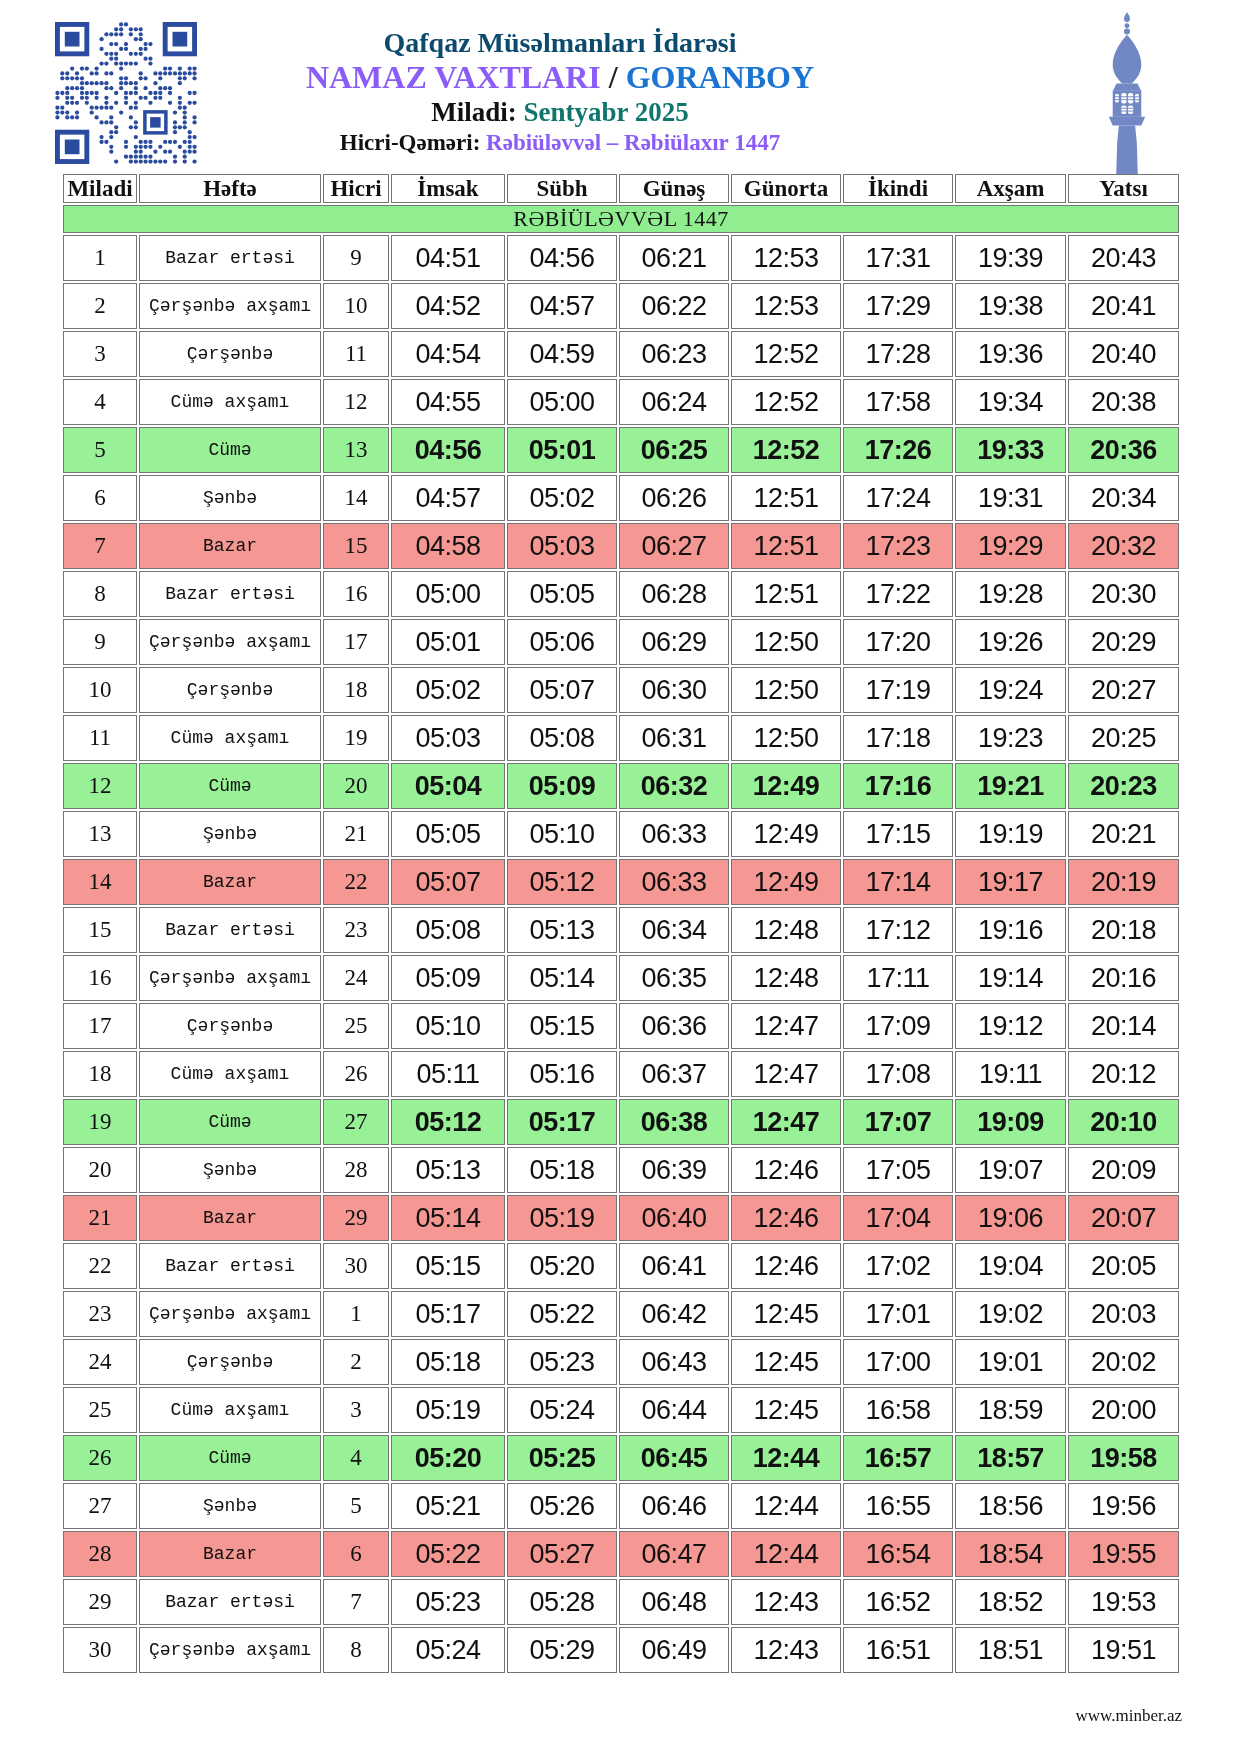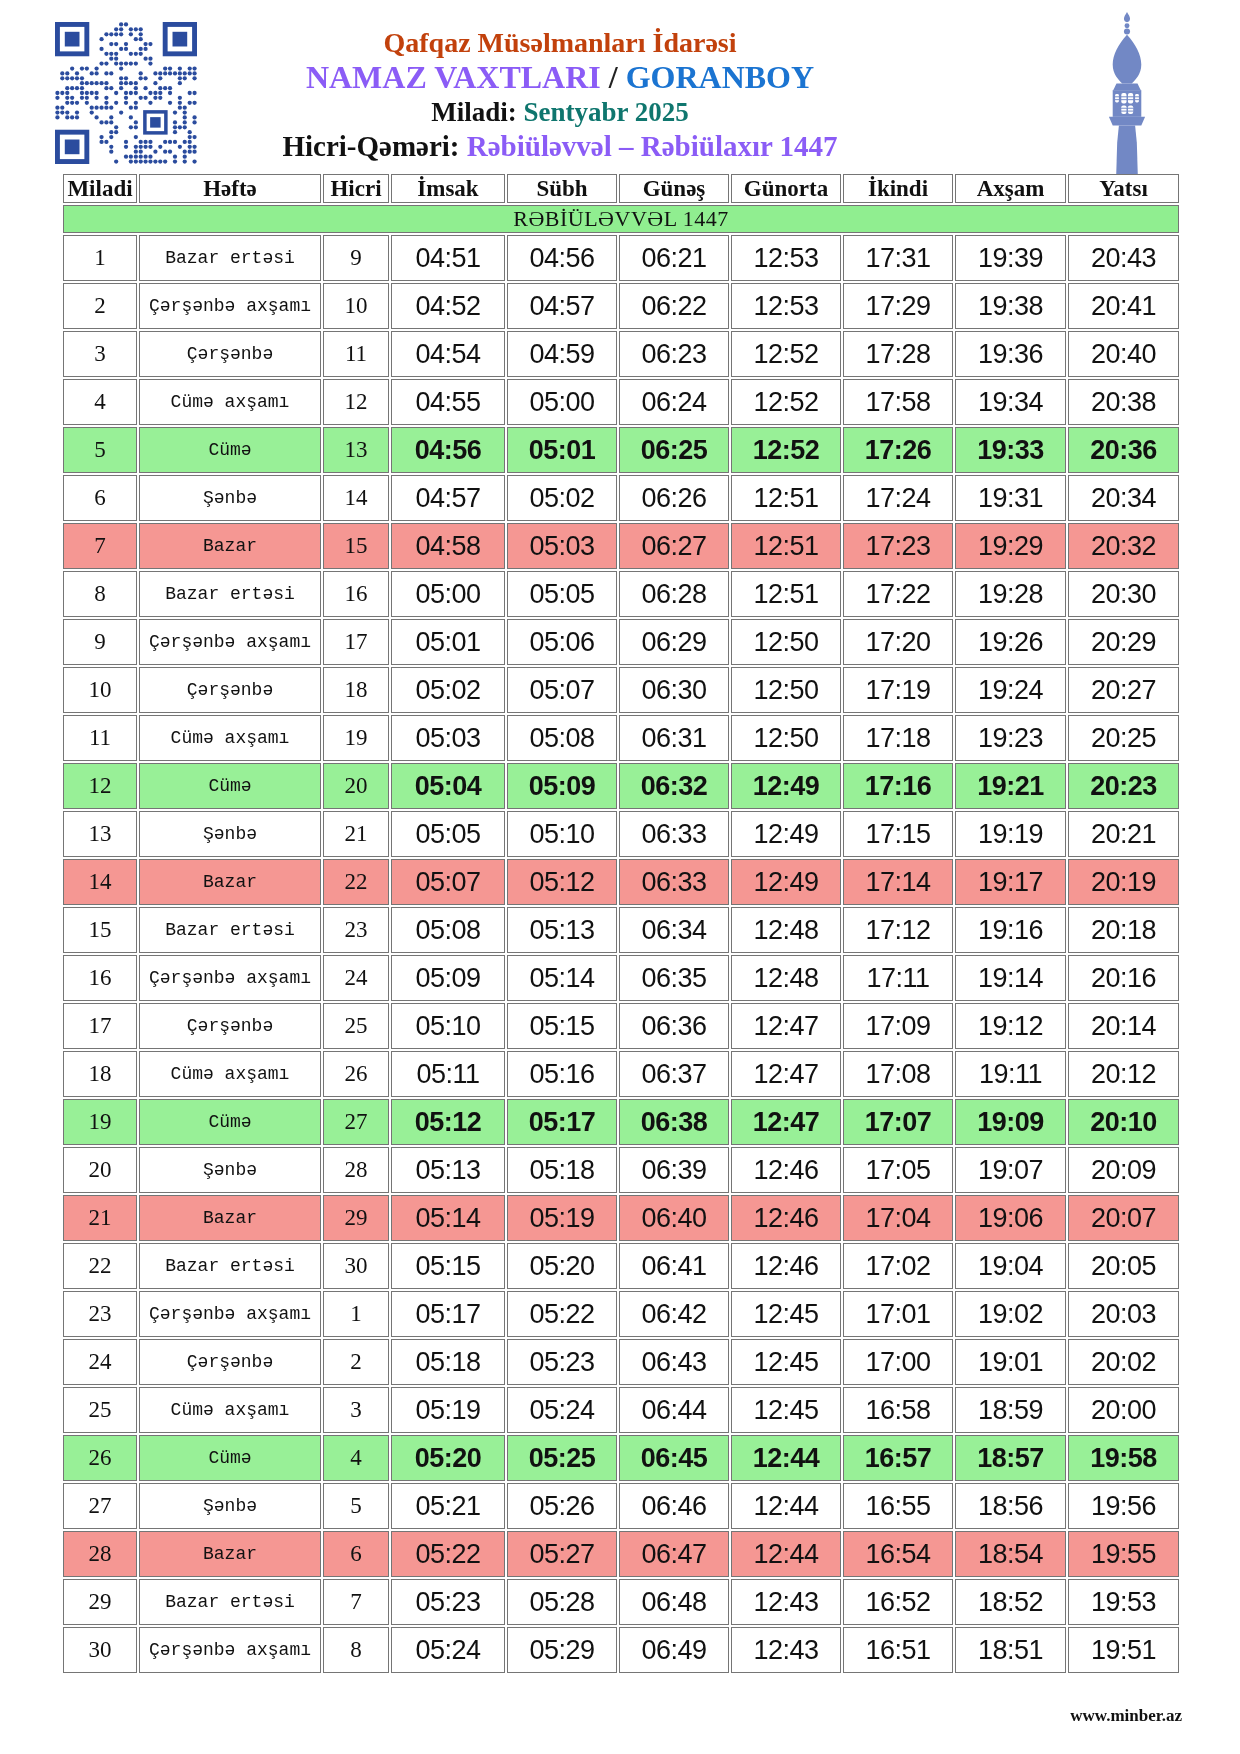--- a/index.html
+++ b/index.html
@@ -7,28 +7,28 @@
     width:1240px;height:1754px;background:#ffffff;position:relative;
     font-family:"Liberation Serif", serif;overflow:hidden;
   }
   
   .page-header{position:relative;height:172px;width:100%;}
   .qr-wrap{position:absolute;left:55px;top:22px;width:142px;height:142px;}
   .qr-wrap svg{fill:#2B4C9E;}
   .minaret-wrap{position:absolute;left:1094px;top:12px;width:66px;height:162px;}
   .title-block{position:absolute;left:120px;right:240px;top:26px;text-align:center;}
   .title-line{font-weight:bold;line-height:1.18;white-space:nowrap;}
-  .org-line{font-size:28px;color:#c2410c;}
+  .org-line{font-size:28px;color:#0c4a6e;}
   .main-line{font-size:32px;}
   .t-green{color:#8b5cf6;}
   .t-sep{color:#222222;}
   .t-blue{color:#1B74D1;}
   .miladi-line{font-size:27px;color:#111111;}
   .t-brown{color:#0f766e;}
-  .hicri-line{font-size:29px;color:#111111;}
+  .hicri-line{font-size:23px;color:#111111;}
   
   table.prayer{
     border-collapse:separate;border-spacing:2px;
     margin-left:61px;width:1118px;table-layout:fixed;
     background:#ffffff;
   }
   table.prayer th, table.prayer td{
     border:1px solid #757575;text-align:center;vertical-align:middle;
     overflow:hidden;background:#ffffff;color:#111111;padding:0;
   }
@@ -50,21 +50,21 @@
   }
   td.col-time{
     font-family:"Liberation Sans", sans-serif;font-size:27px;letter-spacing:-0.5px;
   }
   tr.friday td{background:#98F097;}
   tr.friday td.col-time{font-weight:bold;}
   tr.sunday td{background:#F59793;}
   
   .page-footer{
     position:absolute;right:58px;bottom:28px;
-    font-family:"Liberation Serif", serif;font-size:17px;font-weight:bold;color:#111111;
+    font-family:"Liberation Serif", serif;font-size:17px;font-weight:normal;color:#111111;
   }
 </style>
 </head>
 <body>
 
 <div class="page-header">
   <div class="qr-wrap">
     <svg id="qr" viewBox="0 0 140 140" width="142" height="142" xmlns="http://www.w3.org/2000/svg">
         <circle cx="65.2" cy="2.4" r="2.1"></circle>
         <circle cx="70.0" cy="2.4" r="2.1"></circle>

